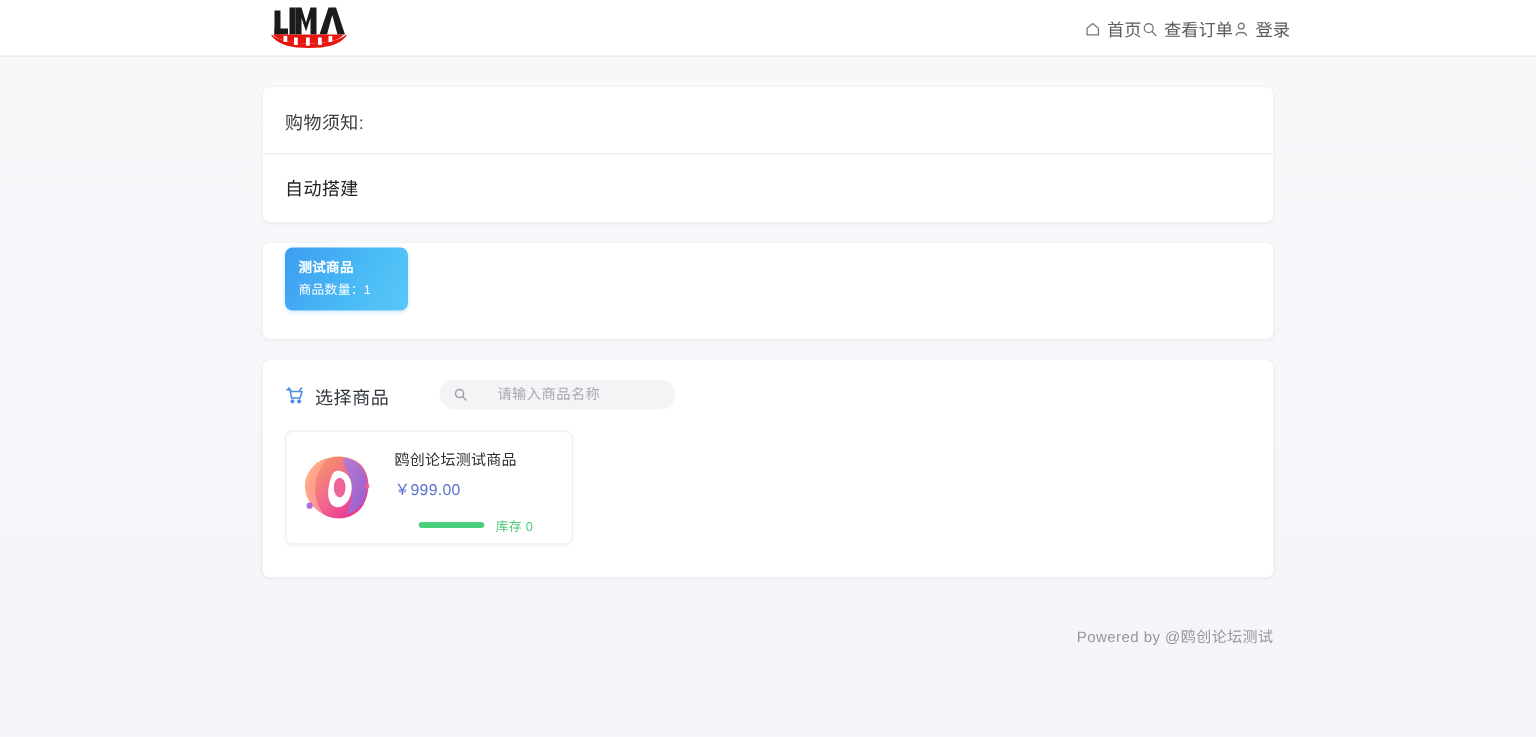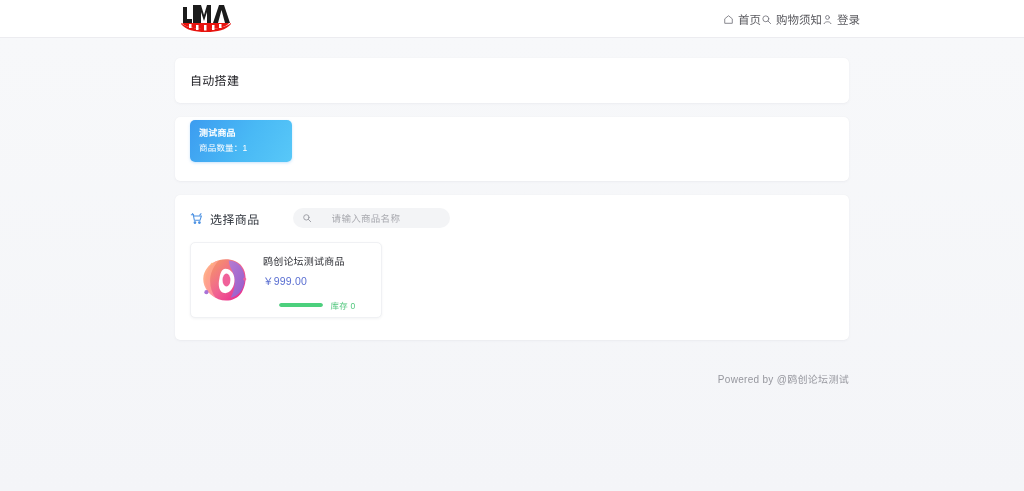--- a/index.html
+++ b/index.html
@@ -113,21 +113,21 @@
   }
 
   
   .chip-area {
     padding: 3px 15px 19px 15px;
     display: flex;
     flex-wrap: wrap;
     gap: 10px;
   }
   .chip {
-    width: 102px;
+    width: 82px;
     min-height: 42px;
     border-radius: 5px;
     background: linear-gradient(120deg, #3c9cf0 0%, #49b9f5 55%, #58c8f8 100%);
     color: #ffffff;
     padding: 7px 8px 7px 9px;
     cursor: pointer;
     box-shadow: 0 1px 3px rgba(60,156,240,.28);
     user-select: none;
   }
   .chip-name { font-size: 9px; font-weight: bold; line-height: 13px; letter-spacing:.2px; }
@@ -283,40 +283,41 @@
       <span>首页</span>
     </div>
 
     <div class="nav-item">
       <span class="nav-ico">
         <svg width="11" height="11" viewBox="0 0 16 16" fill="none" stroke="#7a7b82" stroke-width="1.3" stroke-linecap="round">
           <circle cx="7" cy="7" r="4.3"></circle>
           <line x1="10.2" y1="10.2" x2="14" y2="14"></line>
         </svg>
       </span>
-      <span>购物须知</span>
+      <span>查看订单</span>
     </div>
 
     <div class="nav-item">
       <span class="nav-ico">
         <svg width="11" height="11" viewBox="0 0 16 16" fill="none" stroke="#7a7b82" stroke-width="1.3" stroke-linecap="round">
           <circle cx="8" cy="5" r="2.8"></circle>
           <path d="M3 14 C3.8 10.2 12.2 10.2 13 14"></path>
         </svg>
       </span>
       <span>登录</span>
     </div>
 
   </div>
 </div>
 
 <div class="page">
   <div class="container">
 
     <div class="card">
+      <div class="notice-title">购物须知:</div>
       <div class="notice-body">自动搭建</div>
     </div>
 
     <div class="card">
       <div class="chip-area">
         <div class="chip">
           <div class="chip-name">测试商品</div>
           <div class="chip-count">商品数量：1</div>
         </div>
       </div>

